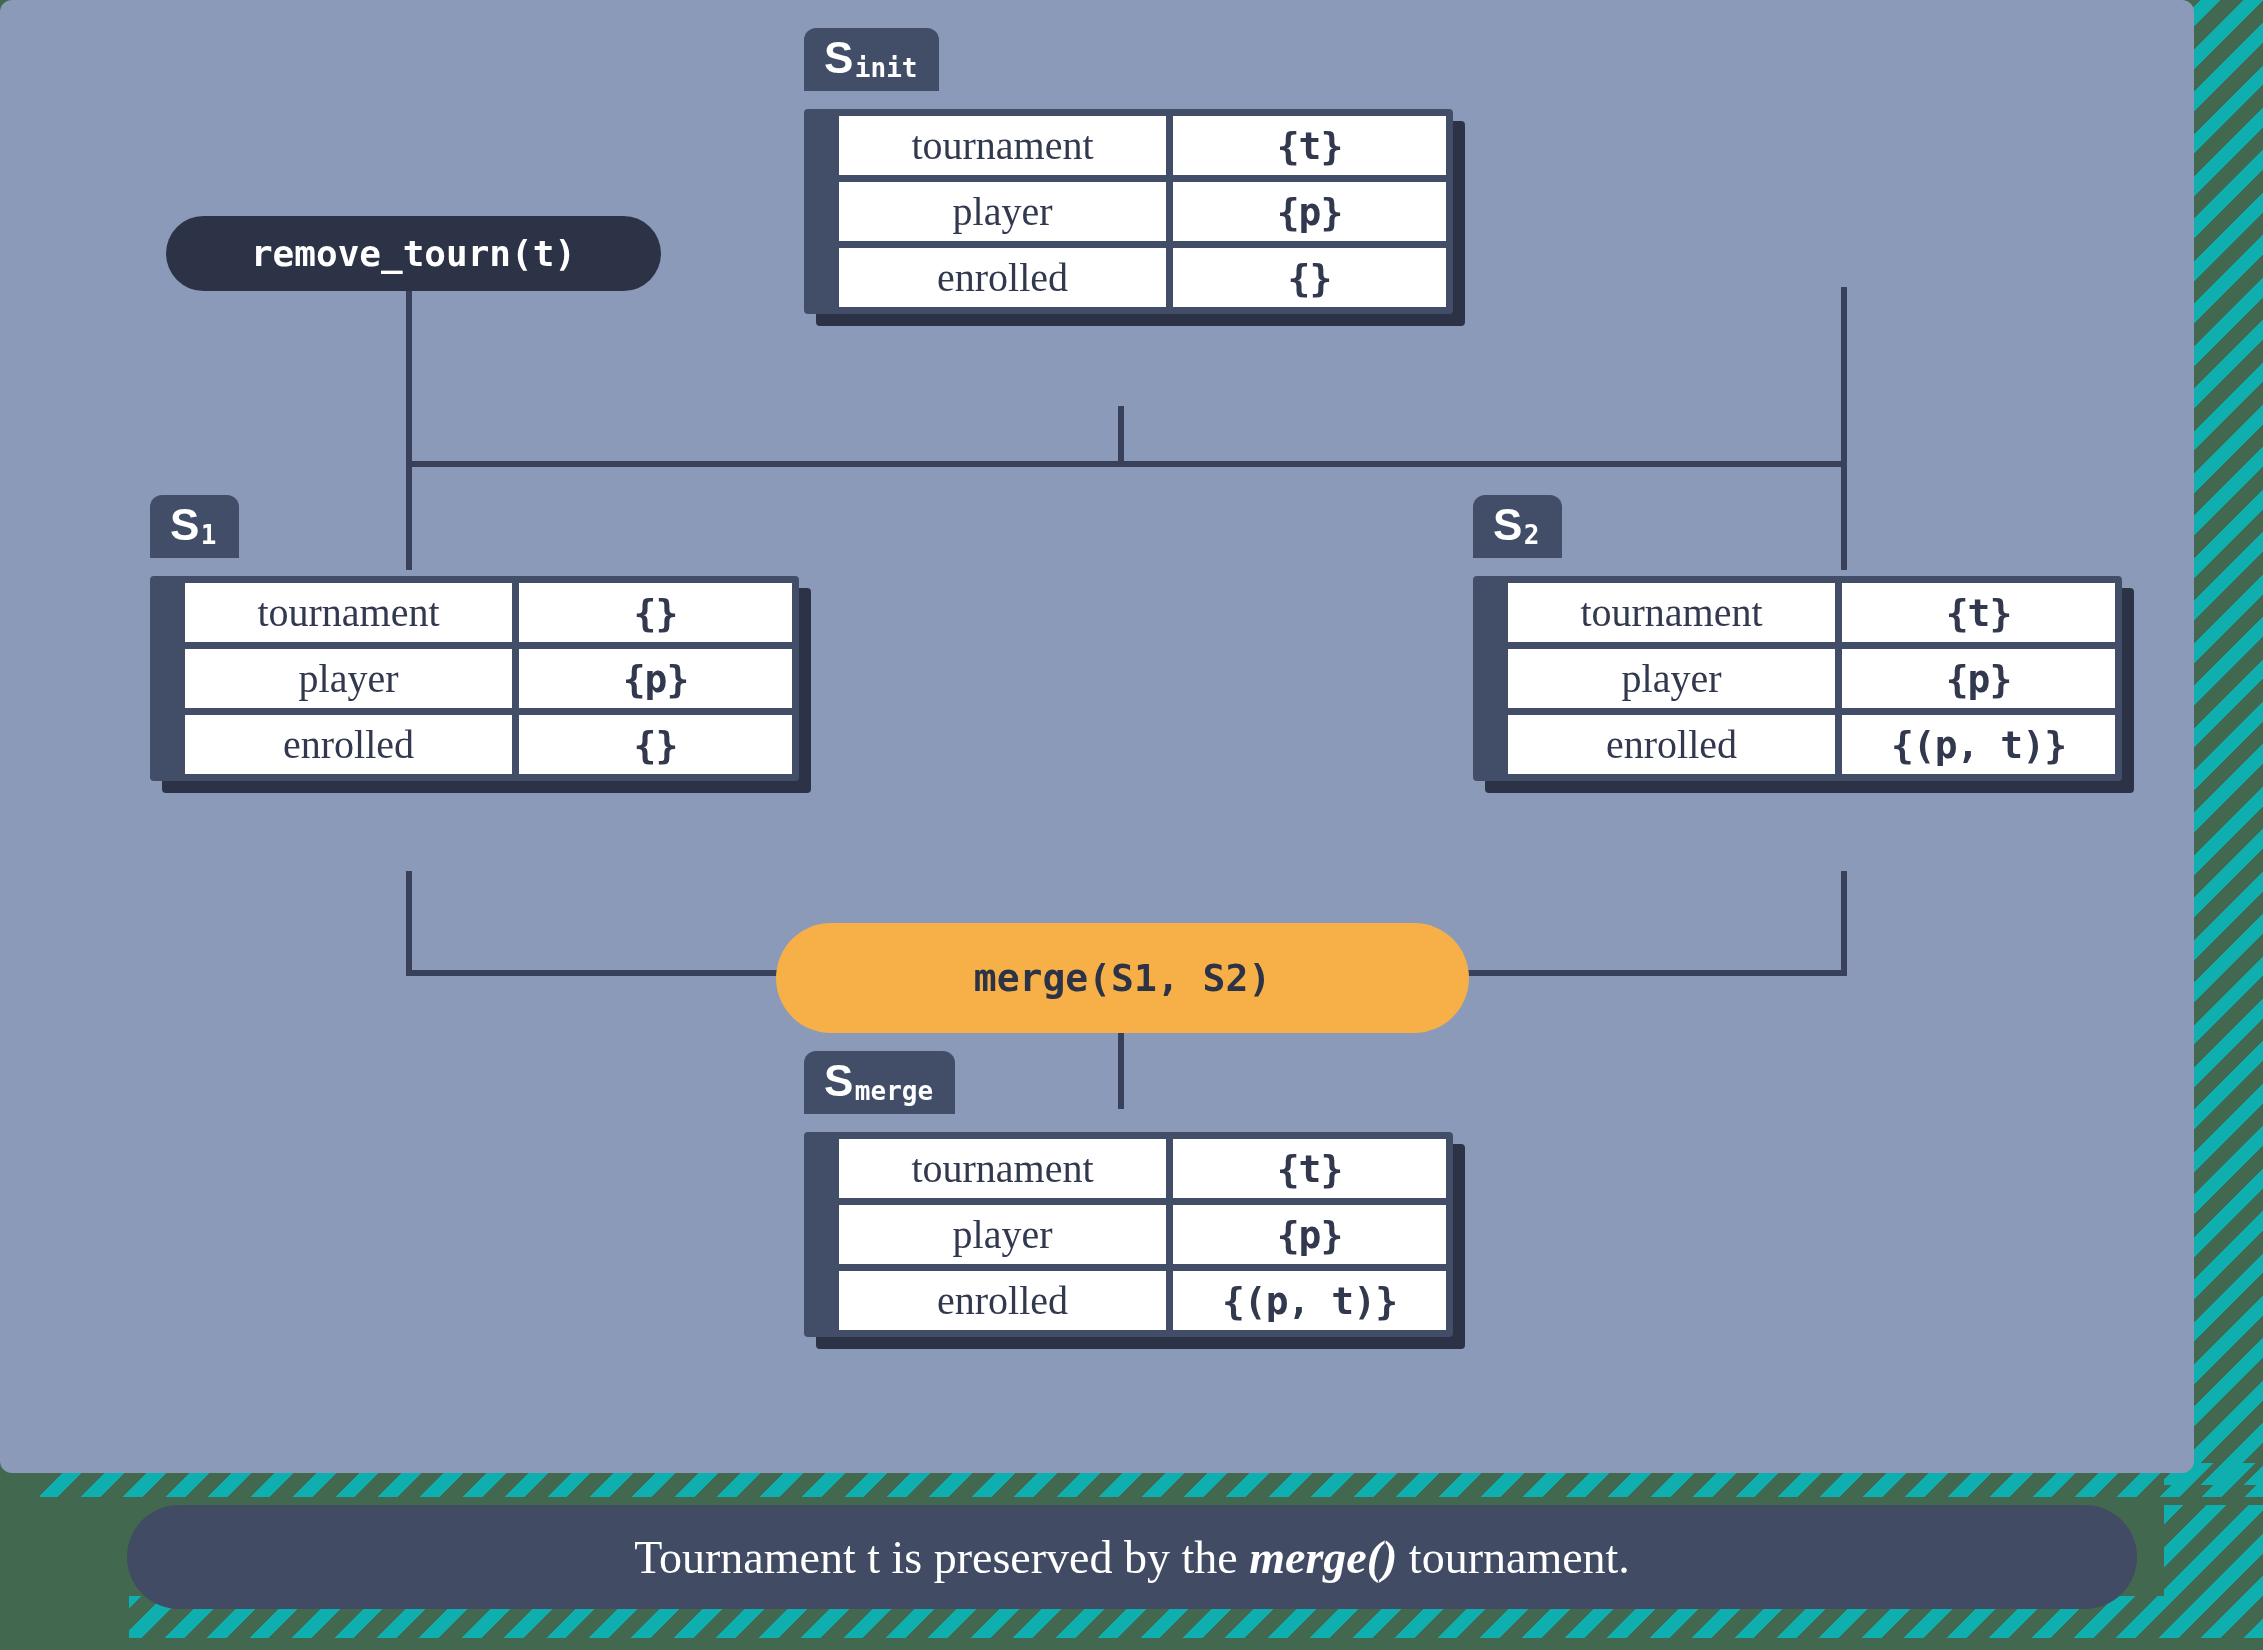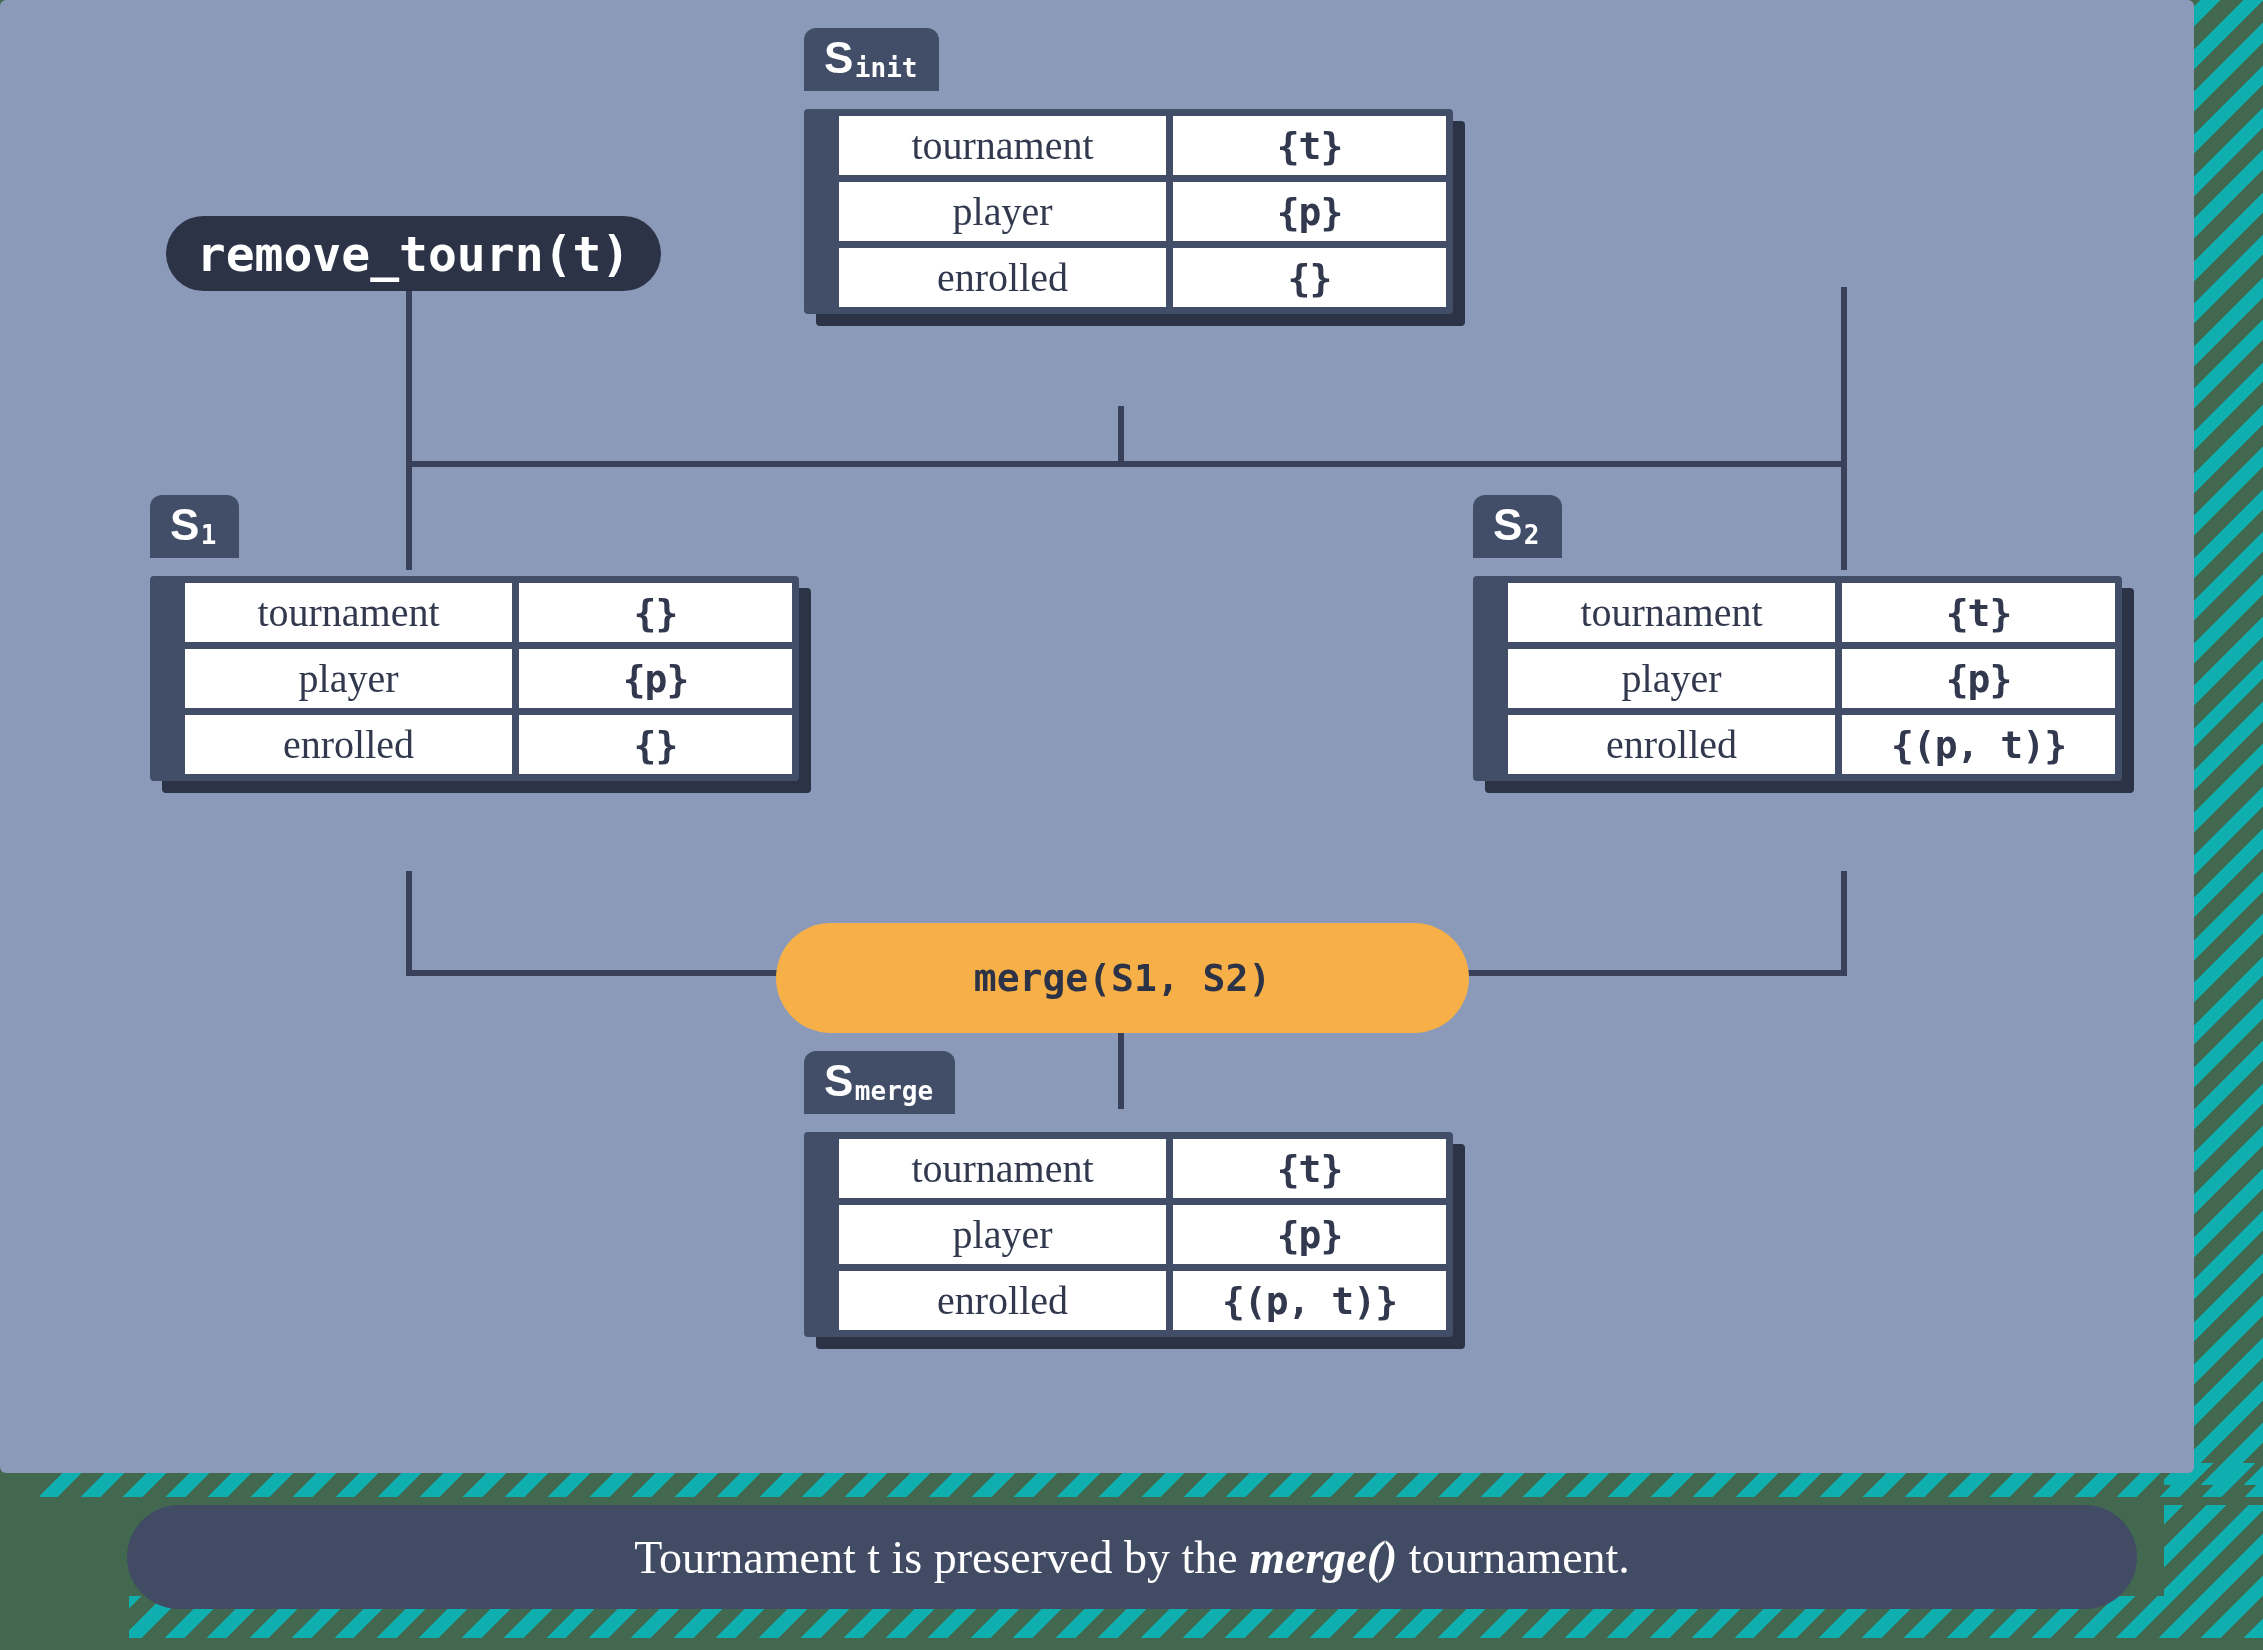--- a/index.html
+++ b/index.html
@@ -26,21 +26,21 @@
   }
 
   
   #diagram-panel {
     position: absolute;
     left: 0px;
     top: 0px;
     width: 2194px;
     height: 1473px;
     background: #8B9AB9;
-    border-radius: 6px;
+    border-radius: 12px;
     overflow: hidden;
   }
 
   
   .line-v, .line-h {
     position: absolute;
     background: #39415A;
   }
   .line-v { width: 6px; }
   .line-h { height: 6px; }
@@ -129,21 +129,21 @@
     justify-content: center;
     border-radius: 989px;
     font-family: "DejaVu Sans Mono", monospace;
     font-weight: bold;
     white-space: nowrap;
     z-index: 4;
   }
   .pill-dark {
     background: #2C3346;
     color: #FFFFFF;
-    font-size: 48px;
+    font-size: 36px;
     letter-spacing: 0px;
   }
   .pill-accent {
     background: #F7B048;
     color: #2C3346;
     font-size: 38px;
   }
 
   
   #caption-bar {

